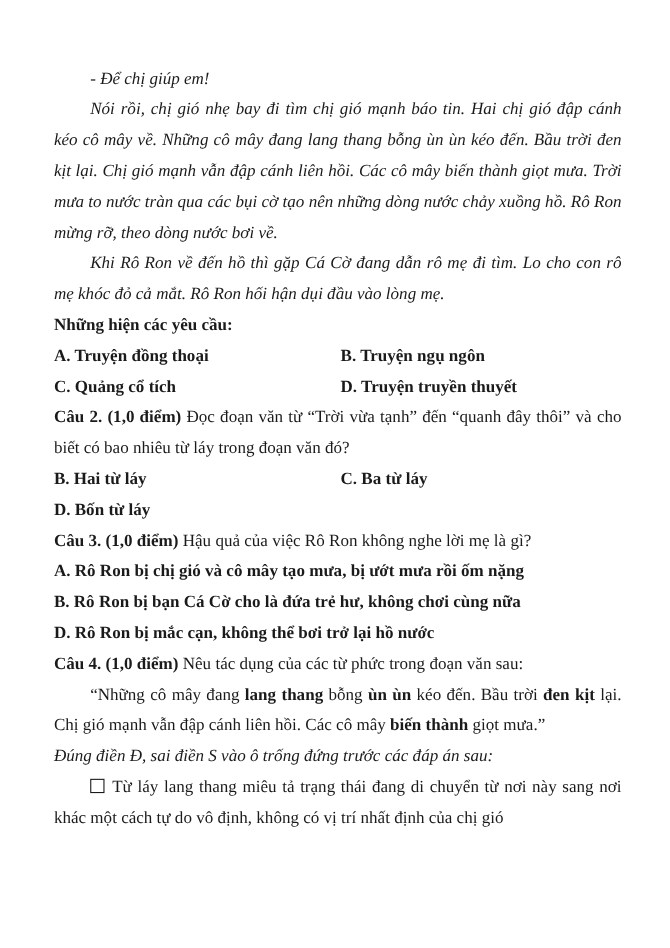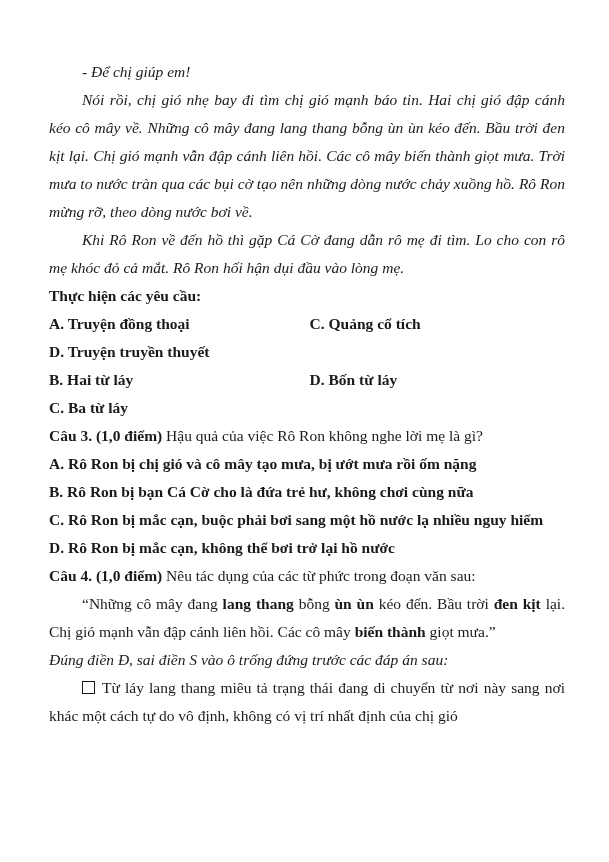--- a/index.html
+++ b/index.html
@@ -44,39 +44,40 @@
 </style>
 </head>
 <body>
 
 <div class="page">
 
   <p class="story indent">- Để chị giúp em!</p>
   <p class="story justify indent">Nói rồi, chị gió nhẹ bay đi tìm chị gió mạnh báo tin. Hai chị gió đập cánh kéo cô mây về. Những cô mây đang lang thang bỗng ùn ùn kéo đến. Bầu trời đen kịt lại. Chị gió mạnh vẫn đập cánh liên hồi. Các cô mây biến thành giọt mưa. Trời mưa to nước tràn qua các bụi cờ tạo nên những dòng nước chảy xuồng hồ. Rô Ron mừng rỡ, theo dòng nước bơi về.</p>
   <p class="story justify indent">Khi Rô Ron về đến hồ thì gặp Cá Cờ đang dẫn rô mẹ đi tìm. Lo cho con rô mẹ khóc đỏ cả mắt. Rô Ron hối hận dụi đầu vào lòng mẹ.</p>
 
-  <p class="bold">Thực hiện các yêu cầu:</p>
+  <p class="bold">Những hiện các yêu cầu:</p>
 
   <div class="opts-grid">
     <span class="opt">A. Truyện đồng thoại</span>
+    <span class="opt">B. Truyện ngụ ngôn</span>
     <span class="opt">C. Quảng cổ tích</span>
     <span class="opt">D. Truyện truyền thuyết</span>
   </div>
 
+  <p class="justify"><span class="q-label">Câu 2. (1,0 điểm)</span><span> Đọc đoạn văn từ “Trời vừa tạnh” đến “quanh đây thôi” và cho biết có bao nhiêu từ láy trong đoạn văn đó?</span></p>
   <div class="opts-grid">
     <span class="opt">B. Hai từ láy</span>
+    <span class="opt">C. Ba từ láy</span>
     <span class="opt">D. Bốn từ láy</span>
-    <span class="opt">C. Ba từ láy</span>
   </div>
 
   <p class="justify"><span class="q-label">Câu 3. (1,0 điểm)</span><span> Hậu quả của việc Rô Ron không nghe lời mẹ là gì?</span></p>
   <div>
     <span class="opt">A. Rô Ron bị chị gió và cô mây tạo mưa, bị ướt mưa rồi ốm nặng</span>
     <span class="opt">B. Rô Ron bị bạn Cá Cờ cho là đứa trẻ hư, không chơi cùng nữa</span>
-    <span class="opt">C. Rô Ron bị mắc cạn, buộc phải bơi sang một hồ nước lạ nhiều nguy hiểm</span>
     <span class="opt">D. Rô Ron bị mắc cạn, không thể bơi trở lại hồ nước</span>
   </div>
 
   <p class="justify"><span class="q-label">Câu 4. (1,0 điểm)</span><span> Nêu tác dụng của các từ phức trong đoạn văn sau:</span></p>
   <p class="quote justify indent"><span>“Những cô mây đang </span><span style="font-weight: bold;">lang thang</span><span> bỗng </span><span style="font-weight: bold;">ùn ùn</span><span> kéo đến. Bầu trời </span><span style="font-weight: bold;">đen kịt</span><span> lại. Chị gió mạnh vẫn đập cánh liên hồi. Các cô mây </span><span style="font-weight: bold;">biến thành</span><span> giọt mưa.”</span></p>
   <p class="bold-italic justify">Đúng điền Đ, sai điền S vào ô trống đứng trước các đáp án sau:</p>
   <p class="justify indent"><span class="checkbox-box"></span><span>Từ láy lang thang miêu tả trạng thái đang di chuyển từ nơi này sang nơi khác một cách tự do vô định, không có vị trí nhất định của chị gió</span></p>
 
 </div>
 

